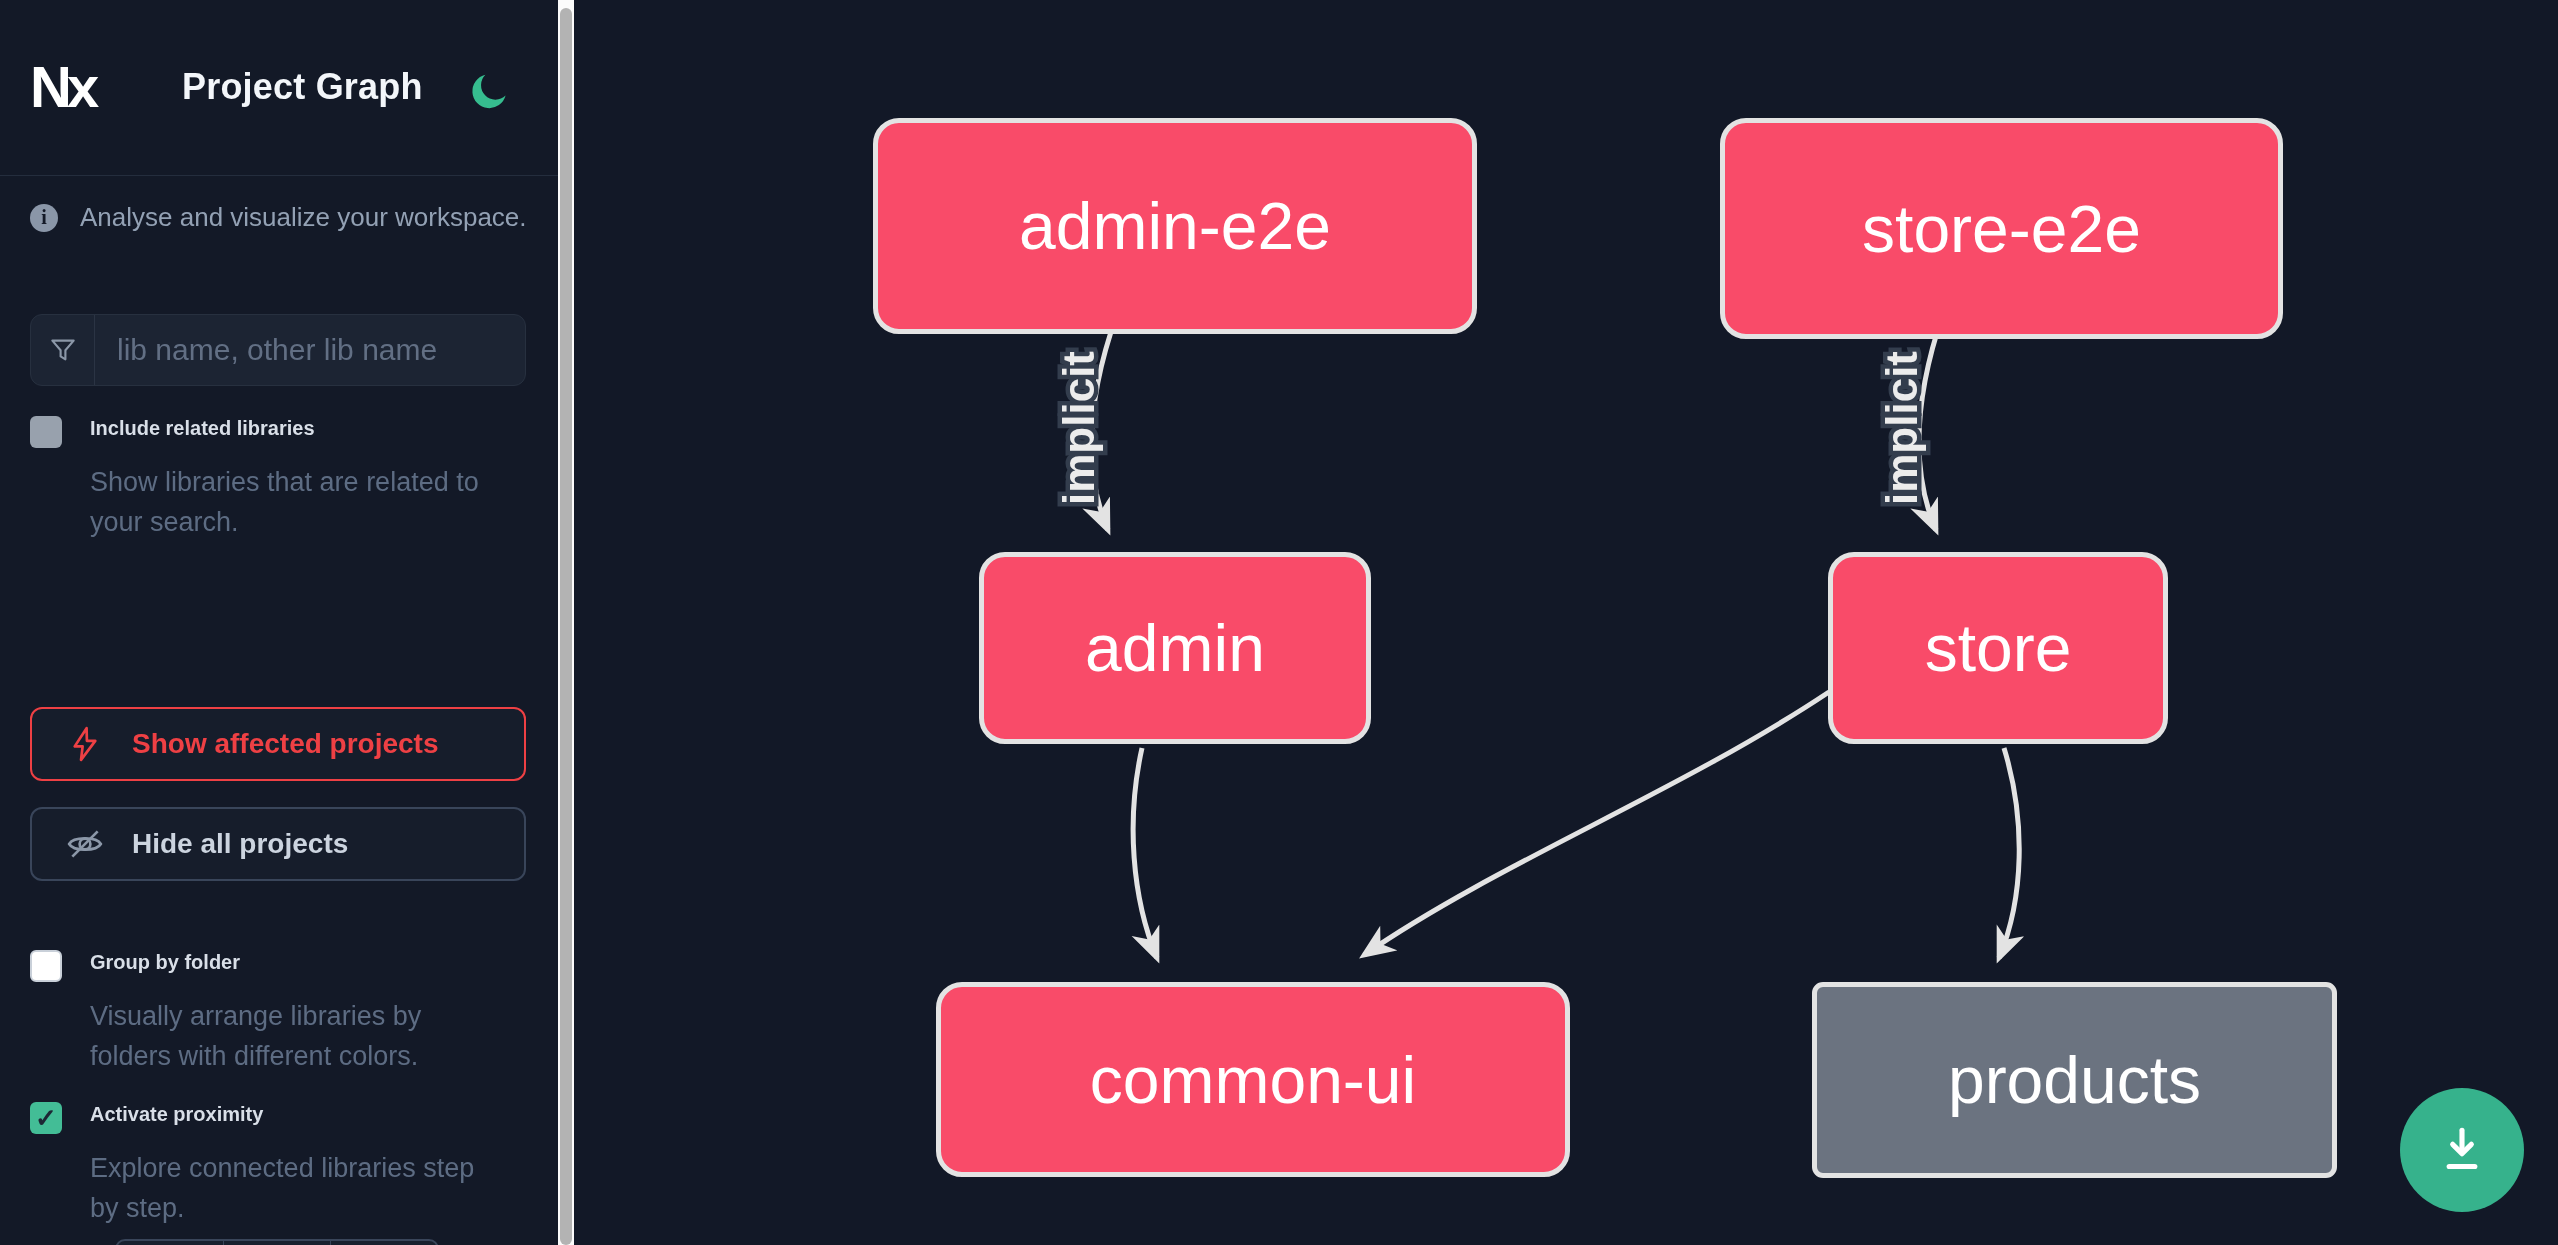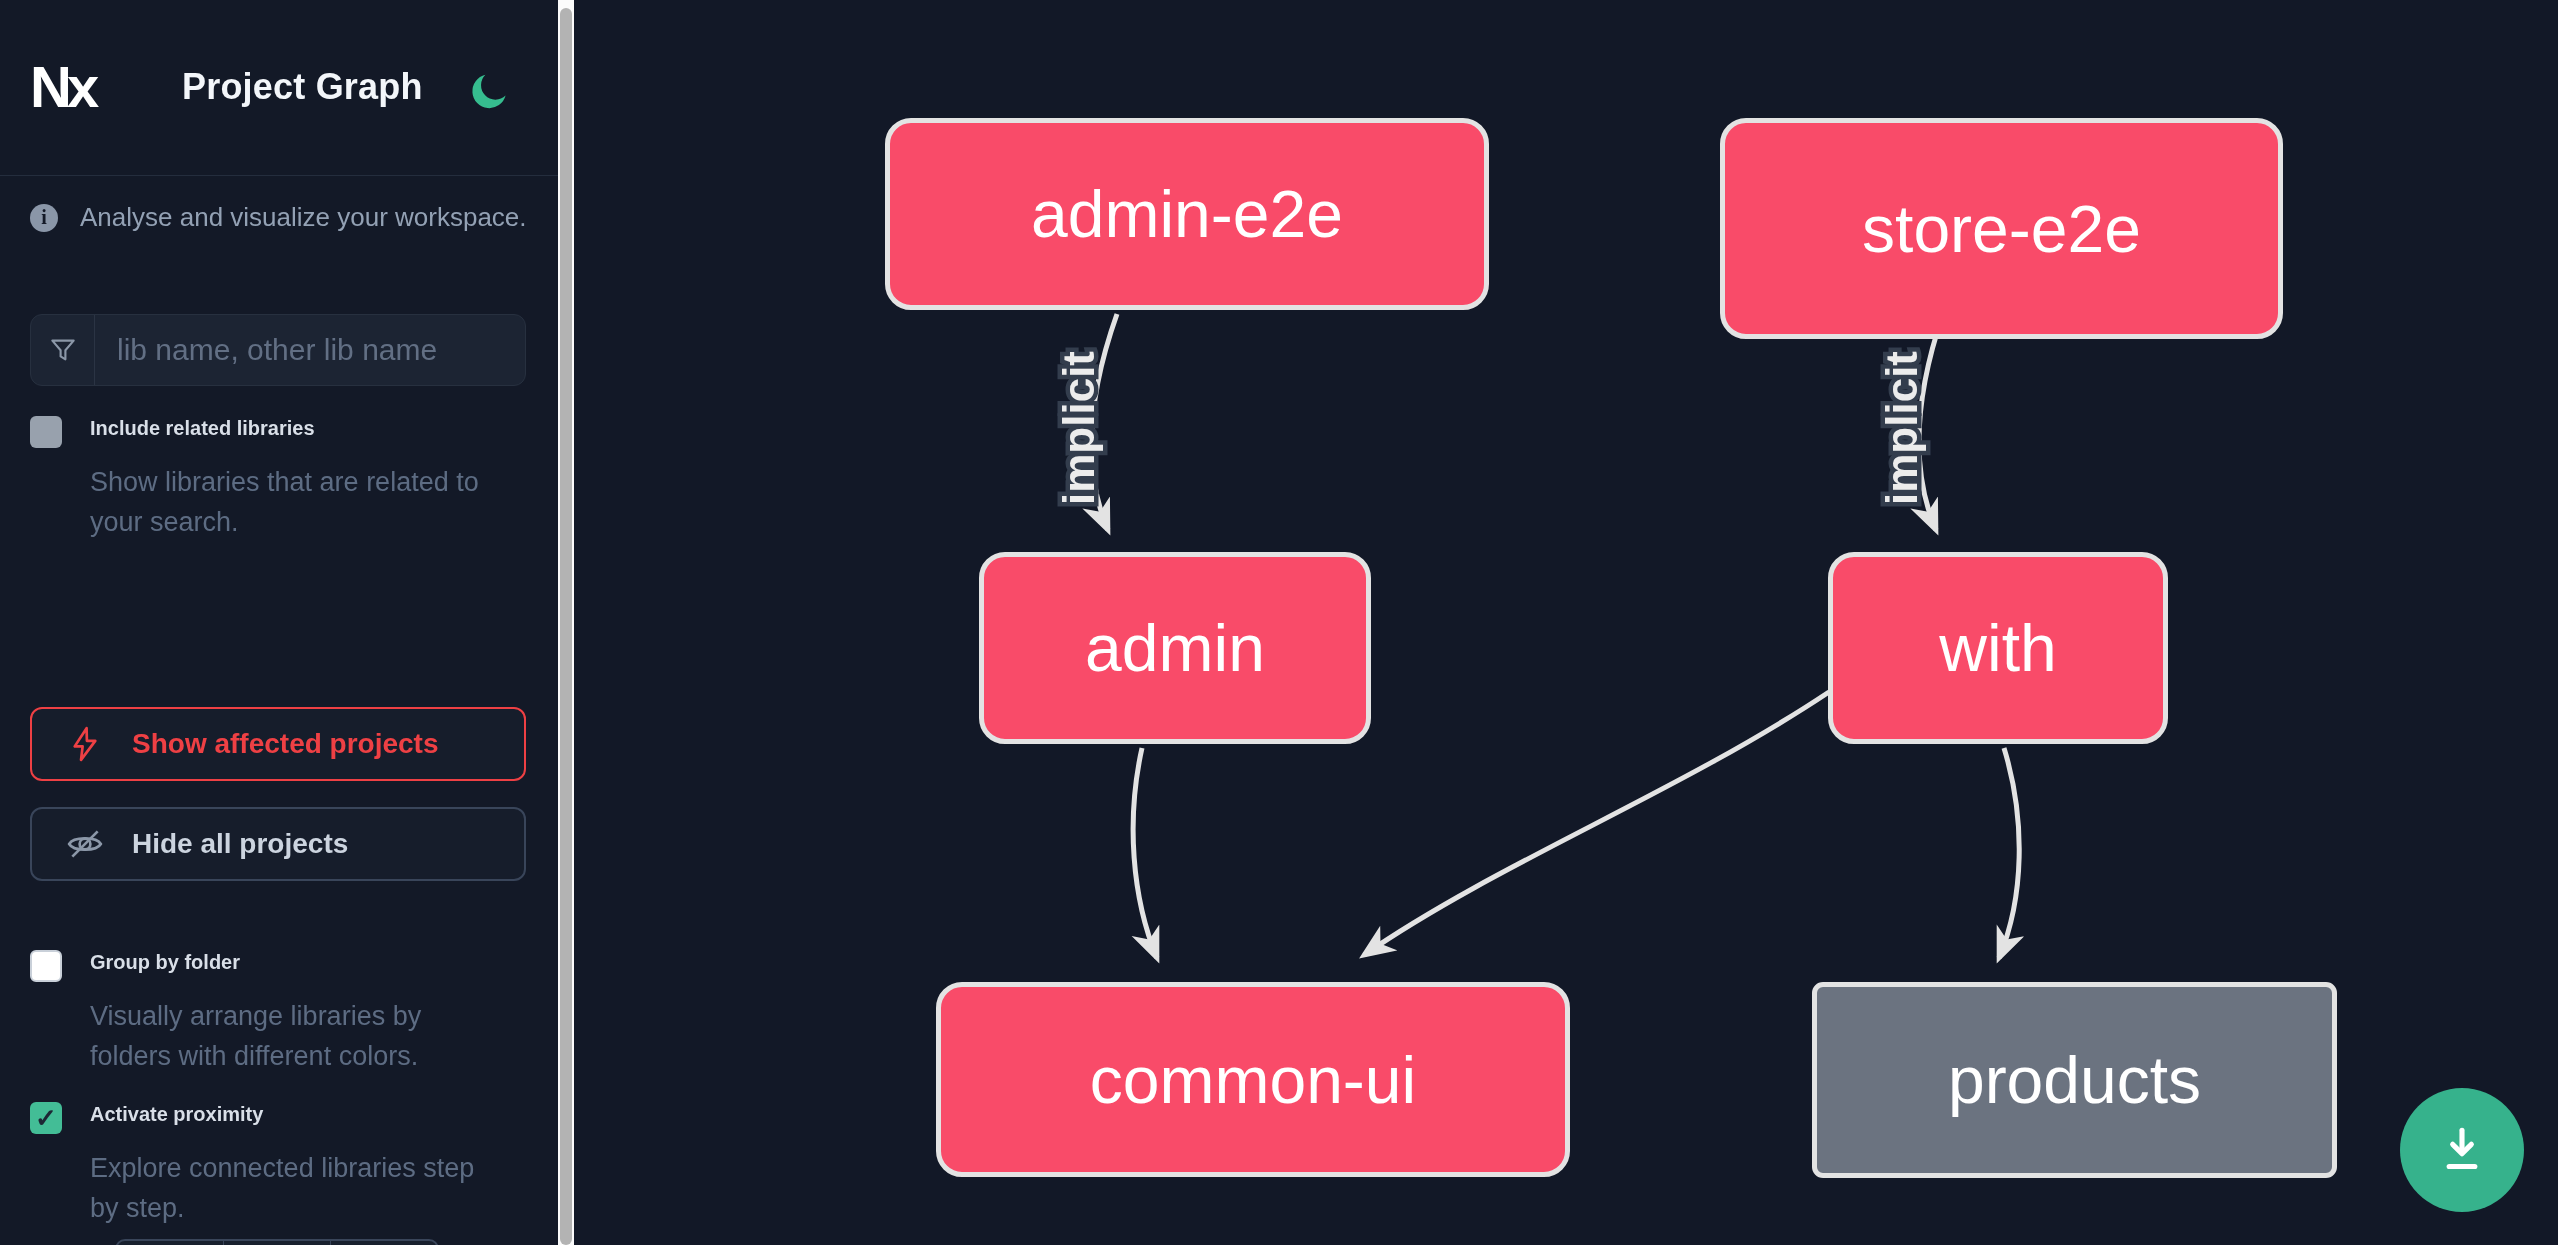--- a/index.html
+++ b/index.html
@@ -69,21 +69,21 @@
 
   
   .canvas { position:absolute; left:574px; top:0; width:1984px; height:1245px;
             background:#121827; }
   .edges-svg { position:absolute; left:0; top:0; }
   .node { position:absolute; border:5px solid #e3e3e3; border-radius:26px;
           display:flex; align-items:center; justify-content:center;
           color:#ffffff; font-size:66px; cursor:pointer; }
   .node-affected { background:#f94b69; }
   .node-default  { background:#6b7380;border-radius:11px; }
-  .n-admin-e2e { left:311px;  top:118px; width:604px; height:192px; }
+  .n-admin-e2e { left:299px;  top:118px; width:604px; height:216px; }
   .n-store-e2e { left:1146px; top:118px; width:563px; height:221px; }
   .n-admin     { left:405px;  top:552px; width:392px; height:192px; }
   .n-store     { left:1254px; top:552px; width:340px; height:192px; }
   .n-common-ui { left:362px;  top:982px; width:634px; height:195px; }
   .n-products  { left:1238px; top:982px; width:525px; height:196px; }
 
   .download-btn { position:absolute; left:1826px; top:1088px; width:124px; height:124px;
                   border-radius:50%; background:#36b28c; border:none; cursor:pointer;
                   display:flex; align-items:center; justify-content:center; }
 
@@ -195,21 +195,21 @@
     <path d="M 568 748 C 552 820 558 898 583 958" stroke="#e3e3e3" stroke-width="5" fill="none" marker-end="url(#arrow)"></path>
     <path d="M 1255 692 C 1105 792 925 862 790 955" stroke="#e3e3e3" stroke-width="5" fill="none" marker-end="url(#arrow)"></path>
     <path d="M 1430 748 C 1452 820 1450 898 1425 958" stroke="#e3e3e3" stroke-width="5" fill="none" marker-end="url(#arrow)"></path>
     <text class="edge-label" transform="translate(508 428) rotate(-90)" text-anchor="middle" dominant-baseline="middle">implicit</text>
     <text class="edge-label" transform="translate(1331 428) rotate(-90)" text-anchor="middle" dominant-baseline="middle">implicit</text>
   </svg>
 
   <div class="node node-affected n-admin-e2e">admin-e2e</div>
   <div class="node node-affected n-store-e2e">store-e2e</div>
   <div class="node node-affected n-admin">admin</div>
-  <div class="node node-affected n-store">with</div>
+  <div class="node node-affected n-store">store</div>
   <div class="node node-affected n-common-ui">common-ui</div>
   <div class="node node-default n-products">products</div>
 
   <button class="download-btn">
     <span>
       <svg width="56" height="56" viewBox="0 0 24 24" fill="none" stroke="#ffffff" stroke-width="2.2" stroke-linecap="round" stroke-linejoin="round">
         <path d="M12 4v9"></path>
         <path d="M8 10l4 4 4-4"></path>
         <path d="M6.5 19.5h11"></path>
       </svg>

